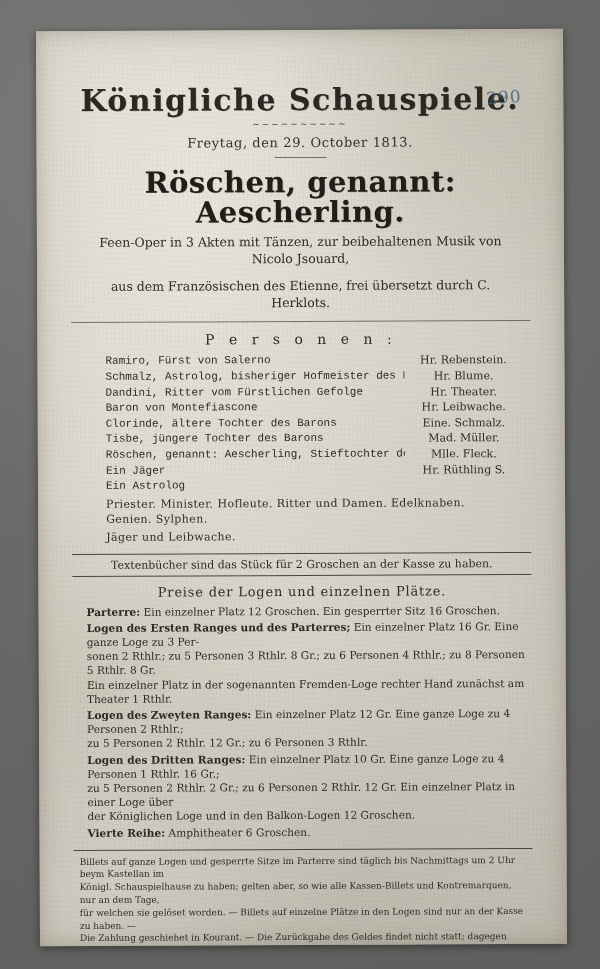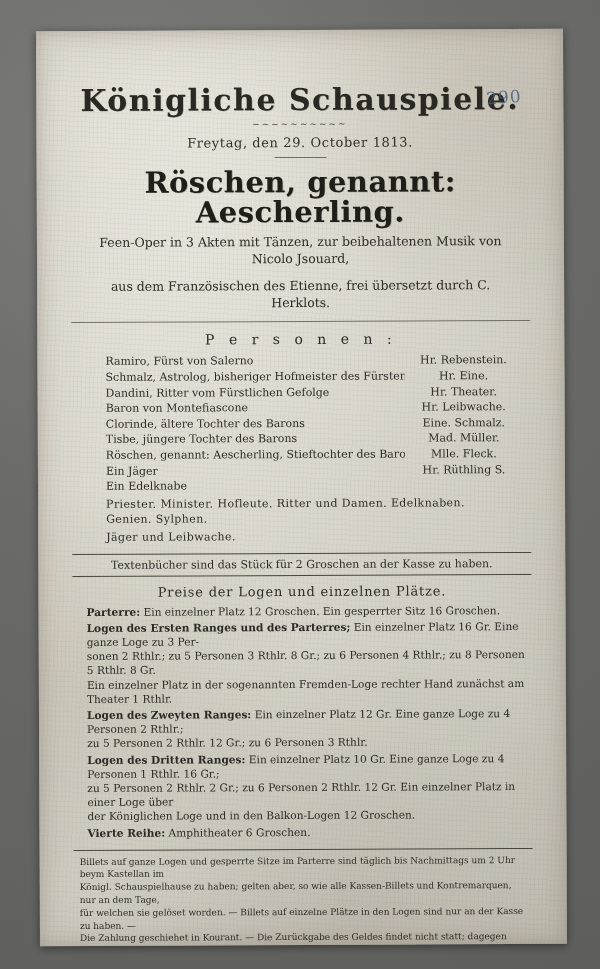--- a/index.html
+++ b/index.html
@@ -136,21 +136,21 @@
     margin: 0 18px 4px 34px;
     font-size: 11px;
     line-height: 1.42;
     color: #2d2a25;
   }
   .cast-row {
     display: flex;
     justify-content: space-between;
     gap: 10px;
   }
-  .cast-role { flex: 1 1 auto; white-space: nowrap; overflow: hidden; }
+  .cast-role { flex: 1 1 auto; white-space: nowrap; overflow: hidden; font-family: Liberation Mono, monospace; }
   .cast-actor { flex: 0 0 98px; text-align: center; }
   .cast-groups {
     margin-top: 2px;
     letter-spacing: 0.4px;
   }
 
   .note-box {
     border-top: 1px solid #4b443c;
     border-bottom: 1px solid #4b443c;
     padding: 4px 0;
@@ -212,21 +212,21 @@
 
     <div class="section-head">P e r s o n e n :</div>
 
     <div class="cast">
       <div class="cast-row">
         <span class="cast-role">Ramiro, Fürst von Salerno</span>
         <span class="cast-actor">Hr. Rebenstein.</span>
       </div>
       <div class="cast-row">
         <span class="cast-role">Schmalz, Astrolog, bisheriger Hofmeister des Fürsten</span>
-        <span class="cast-actor">Hr. Eine.</span>
+        <span class="cast-actor">Hr. Blume.</span>
       </div>
       <div class="cast-row">
         <span class="cast-role">Dandini, Ritter vom Fürstlichen Gefolge</span>
         <span class="cast-actor">Hr. Theater.</span>
       </div>
       <div class="cast-row">
         <span class="cast-role">Baron von Montefiascone</span>
         <span class="cast-actor">Hr. Leibwache.</span>
       </div>
       <div class="cast-row">
@@ -239,21 +239,21 @@
       </div>
       <div class="cast-row">
         <span class="cast-role">Röschen, genannt: Aescherling, Stieftochter des Barons</span>
         <span class="cast-actor">Mlle. Fleck.</span>
       </div>
       <div class="cast-row">
         <span class="cast-role">Ein Jäger</span>
         <span class="cast-actor">Hr. Rüthling S.</span>
       </div>
       <div class="cast-row">
-        <span class="cast-role">Ein Edelknabe</span>
+        <span class="cast-role">Ein Astrolog</span>
         <span class="cast-actor"></span>
       </div>
       <div class="cast-groups">Priester.   Minister.   Hofleute.   Ritter und Damen.   Edelknaben.   Genien.   Sylphen.</div>
       <div class="cast-groups">Jäger und Leibwache.</div>
     </div>
 
     <div class="note-box">Textenbücher sind das Stück für 2 Groschen an der Kasse zu haben.</div>
 
     <div class="prices-head">Preise der Logen und einzelnen Plätze.</div>
 

